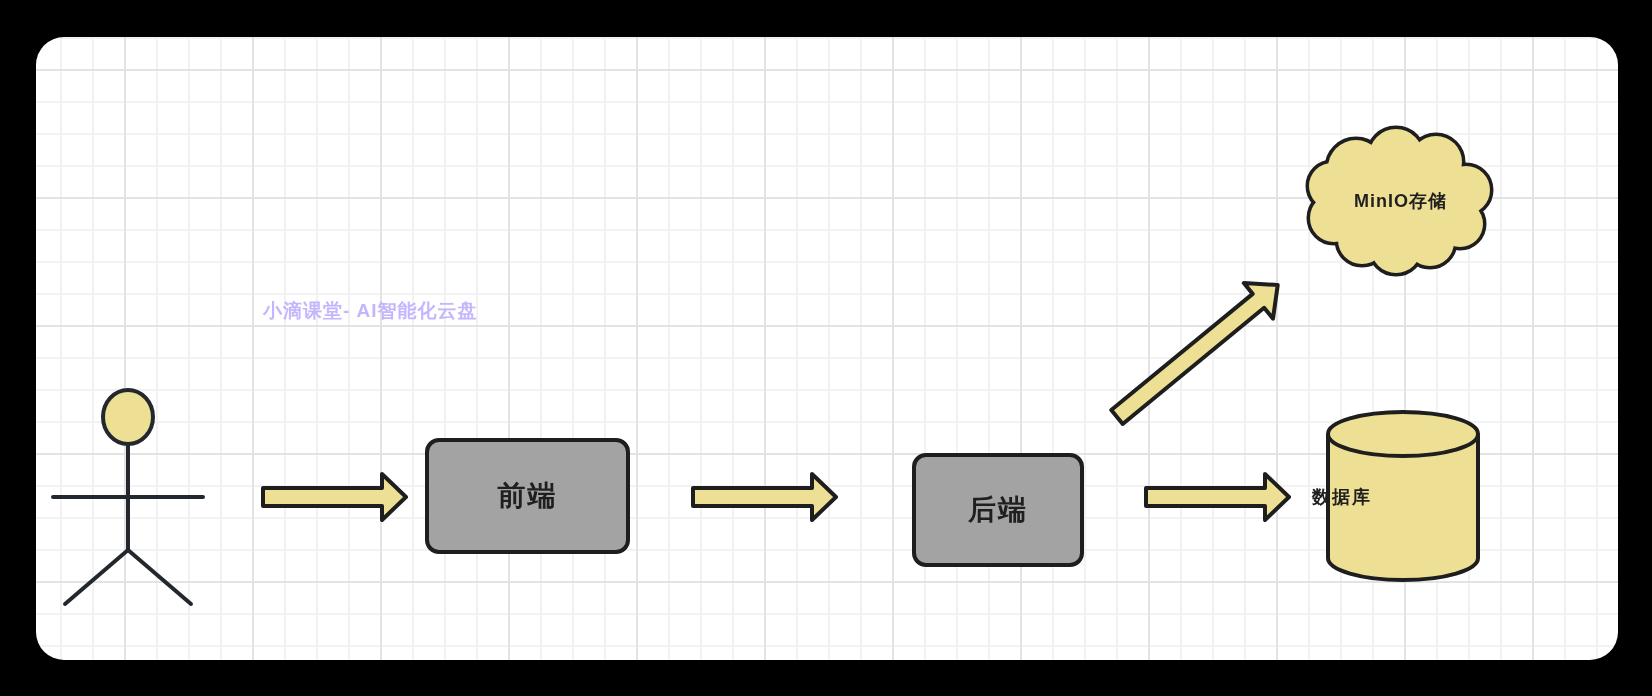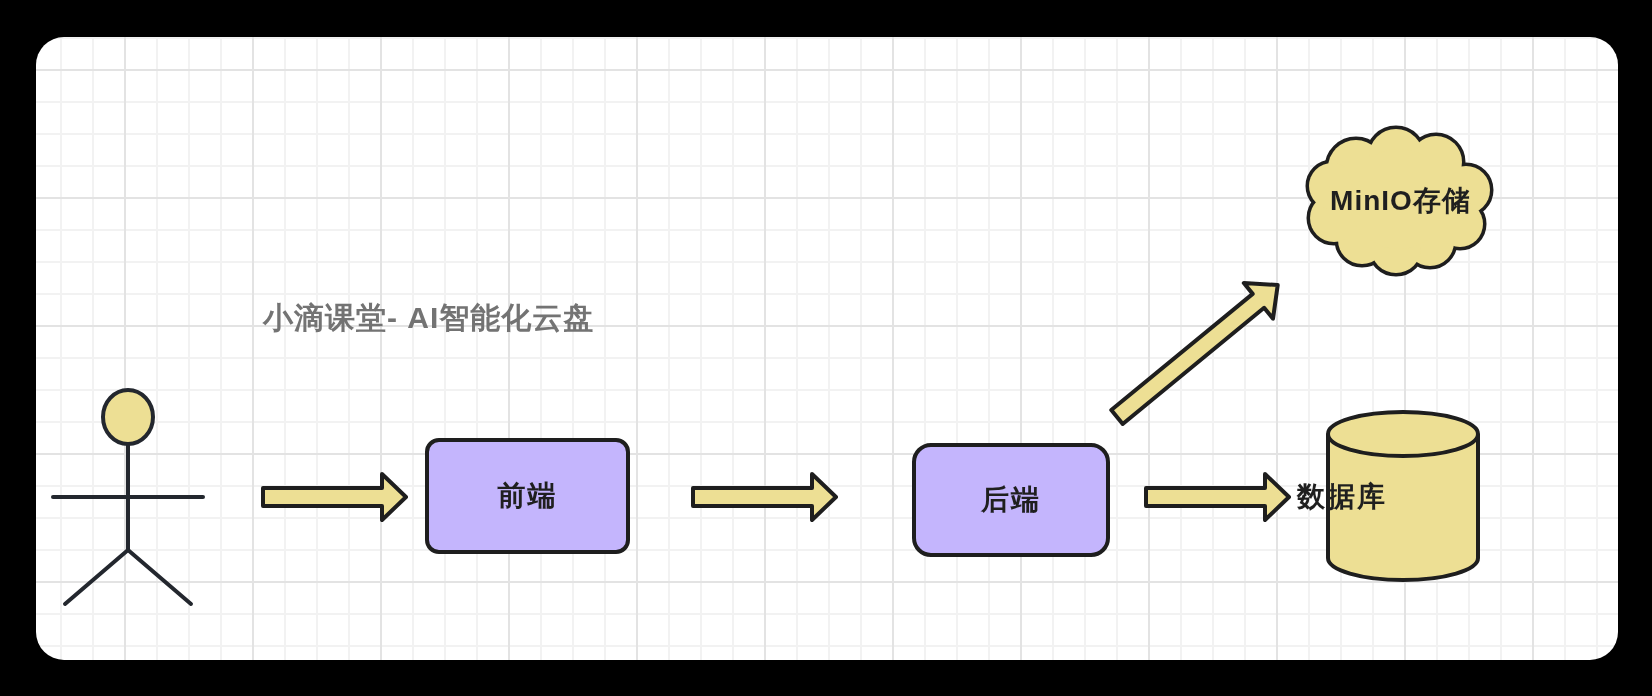--- a/index.html
+++ b/index.html
@@ -20,40 +20,40 @@
       linear-gradient(to bottom,#e3e3e3 2px,transparent 2px),
       linear-gradient(to right,#f2f2f2 2px,transparent 2px),
       linear-gradient(to bottom,#f2f2f2 2px,transparent 2px);
     background-size:128px 128px,128px 128px,32px 32px,32px 32px;
     background-position:88px 0,0 32px,24px 0,0 0;
     border-radius:28px;
   }
   .abs{position:absolute;}
   .title{
     left:263px;top:298px;
-    font-size:30px;
+    font-size:19px;
     font-weight:700;
-    color:#737373;
+    color:#c4b5fd;
     letter-spacing:1px;
     white-space:nowrap;
   }
   .node-box{
     box-sizing:border-box;
-    background:#c4b5fd;
+    background:#a3a3a3;
     border:4px solid #1e1e1e;
     border-radius:14px;
     display:flex;align-items:center;justify-content:center;
     font-size:28px;font-weight:600;color:#1f1f1f;
     letter-spacing:2px;
   }
   .box-frontend{left:425px;top:438px;width:205px;height:116px;}
-  .box-backend{left:912px;top:443px;width:198px;height:114px;border-radius:19px;}
+  .box-backend{left:912px;top:453px;width:172px;height:114px;}
   .shape-label{
     display:flex;align-items:center;justify-content:center;
-    font-size:28px;font-weight:600;color:#1f1f1f;
+    font-size:18px;font-weight:600;color:#1f1f1f;
     letter-spacing:1px;white-space:nowrap;
   }
   .cloud-label{left:1304px;top:184px;width:193px;height:34px;}
   .db-label{left:1263px;top:480px;width:158px;height:34px;letter-spacing:2px;}
   svg{display:block;overflow:visible;}
   .arrow-diag{
     left:1113px;top:390px;
     transform:rotate(-39.4deg);
     transform-origin:4px 27px;
   }

